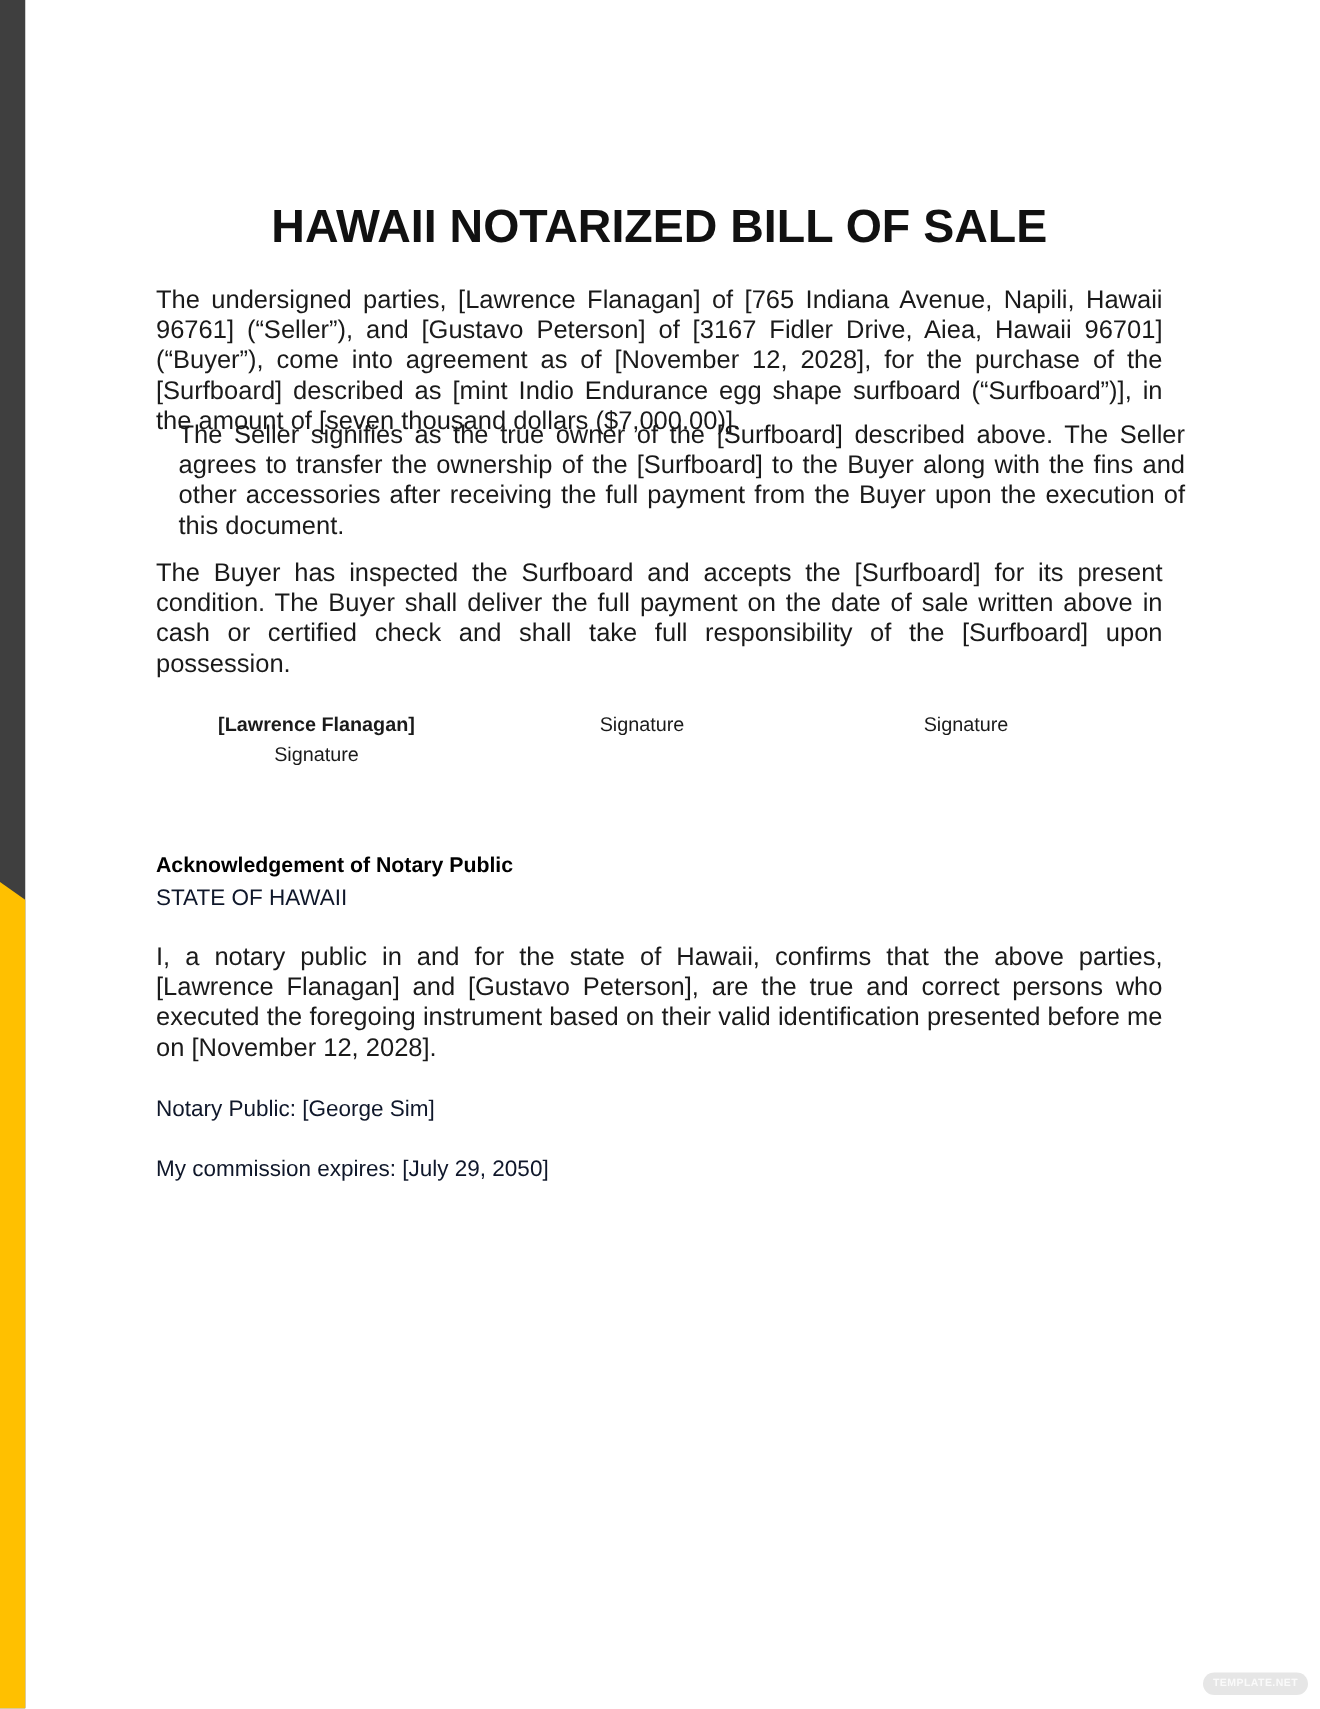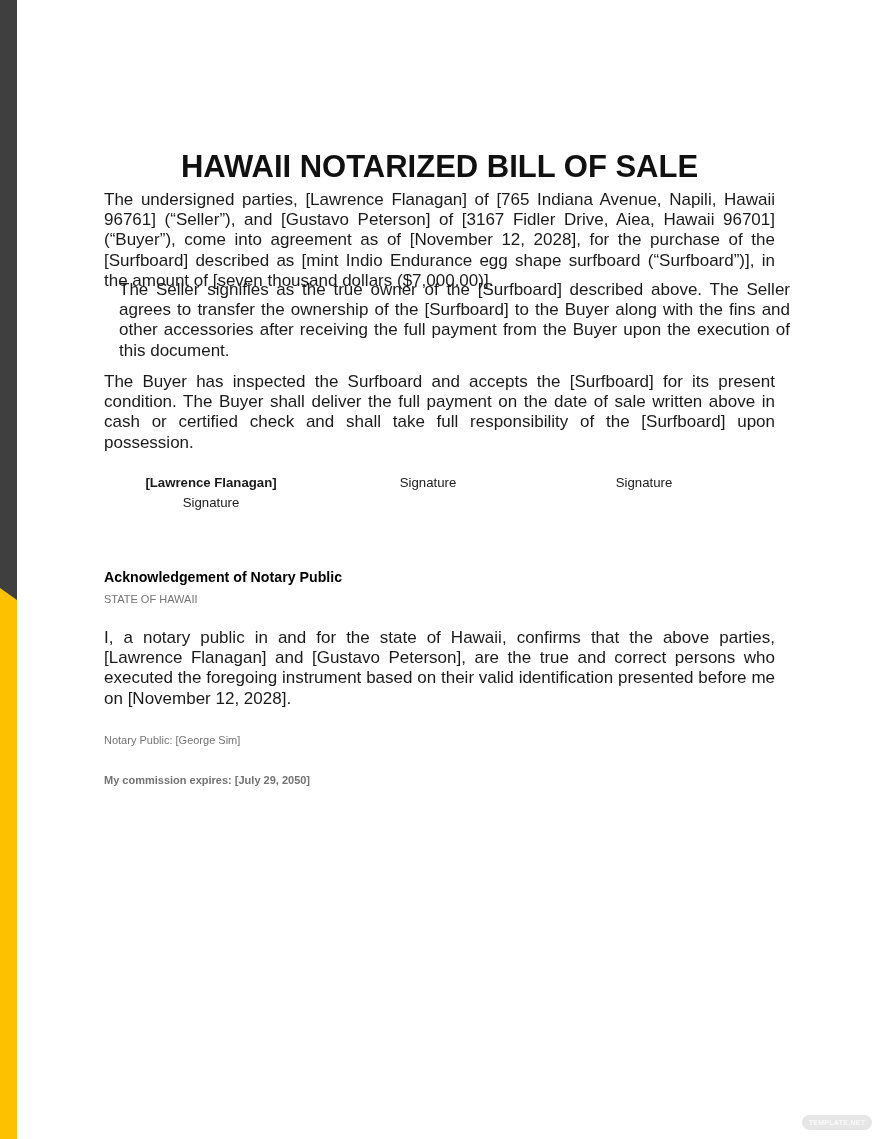--- a/index.html
+++ b/index.html
@@ -2,28 +2,28 @@
 <html><head>
 <meta charset="utf-8">
 <style>
   html, body { margin:0; padding:0; }
   body { width:880px; height:1139px; background:#ffffff; position:relative; overflow:hidden;
          font-family:"Liberation Sans", "DejaVu Sans", sans-serif; color:#111; }
   .side-band { position:absolute; left:0; top:0; width:17px; height:1139px; }
   .side-band svg { display:block; }
   .page { position:absolute; left:104px; top:0; width:671px; }
   .title { position:absolute; top:131px; left:0; width:671px; text-align:center;
-           font-weight:bold; font-size:31px; letter-spacing:0px; color:#111; line-height:40px;margin-top:16px; }
+           font-weight:bold; font-size:31px; letter-spacing:0px; color:#111; line-height:40px; }
   .para { position:absolute; left:0; width:671px; font-size:17px; line-height:20.2px;
           text-align:justify; color:#1a1a1a; margin:0; }
   .sig-row { position:absolute; top:473px; left:0; width:671px; height:64px; }
   .sig-col { position:absolute; top:0; width:200px; text-align:center; font-size:13.2px; line-height:20.2px; color:#1a1a1a; }
   .sig-name { font-weight:bold; }
   .heading { position:absolute; left:0; top:567px; font-weight:bold; font-size:14.2px; line-height:20px; color:#000000; }
-  .line { position:absolute; left:0; font-size:11px; line-height:20px; color:#737373; white-space:nowrap; }
+  .line { position:absolute; left:0; font-size:15px; line-height:20px; color:#0f172a; white-space:nowrap; }
   .watermark { position:absolute; left:802px; top:1115px; width:70px; height:15px; border-radius:8px;
                background:#e6e6e6; color:#fafafa; font-size:7px; font-weight:bold; line-height:15px;
                text-align:center; letter-spacing:0.3px; }
 </style>
 </head>
 <body>
 
 <div class="side-band">
   <svg width="17" height="1139" viewBox="0 0 17 1139">
     <rect x="0" y="0" width="17" height="1139" fill="#3f3f3f"></rect>
@@ -48,16 +48,16 @@
     </div>
     <div class="sig-col" style="left:440px;">
       <div>Signature</div>
     </div>
   </div>
 
   <div class="heading">Acknowledgement of Notary Public</div>
   <div class="line" style="top:589px;">STATE OF HAWAII</div>
   <p class="para" style="top:628px;">I, a notary public in and for the state of Hawaii, confirms that the above parties, [Lawrence Flanagan] and [Gustavo Peterson], are the true and correct persons who executed the foregoing instrument based on their valid identification presented before me on [November 12, 2028].</p>
   <div class="line" style="top:730px;">Notary Public: [George Sim]</div>
-  <div class="line" style="top:770px;font-weight:bold;">My commission expires: [July 29, 2050]</div>
+  <div class="line" style="top:770px;">My commission expires: [July 29, 2050]</div>
 </div>
 
 <div class="watermark">TEMPLATE.NET</div>
 
 </body></html>

